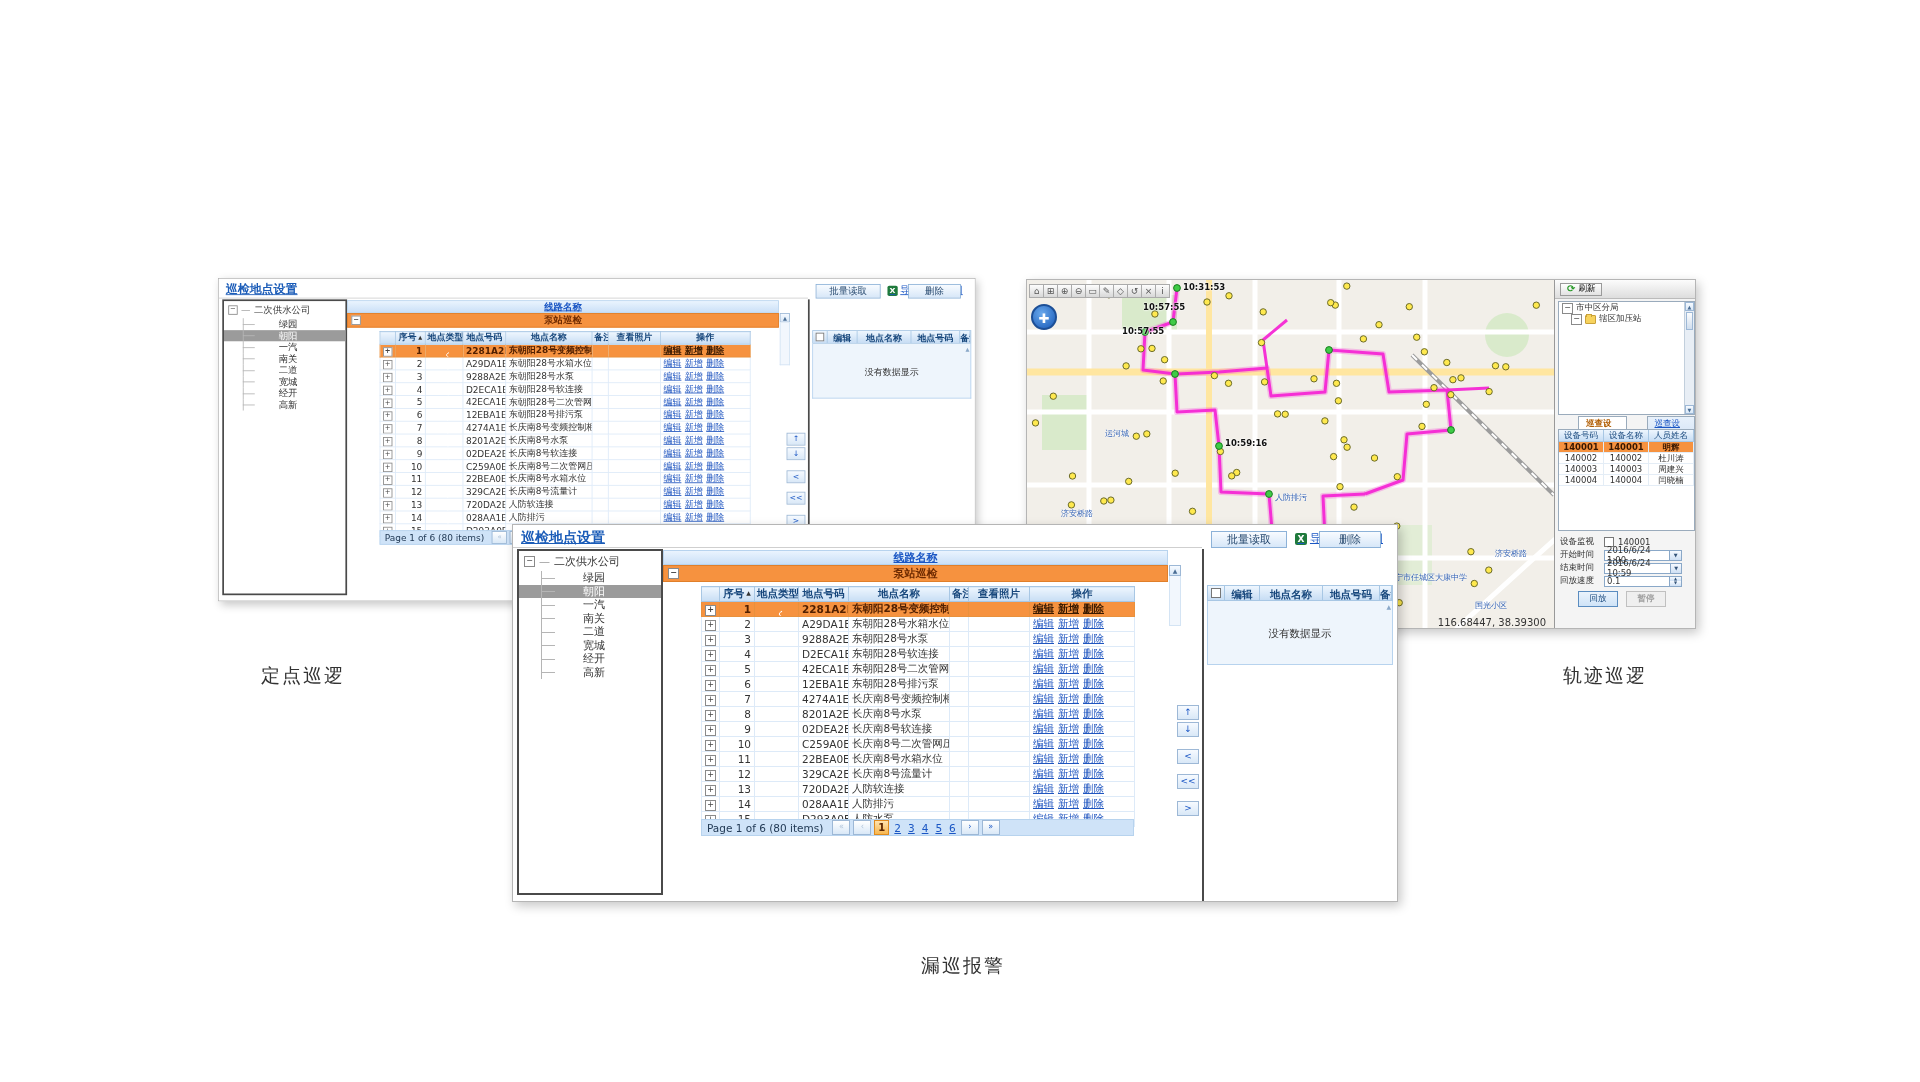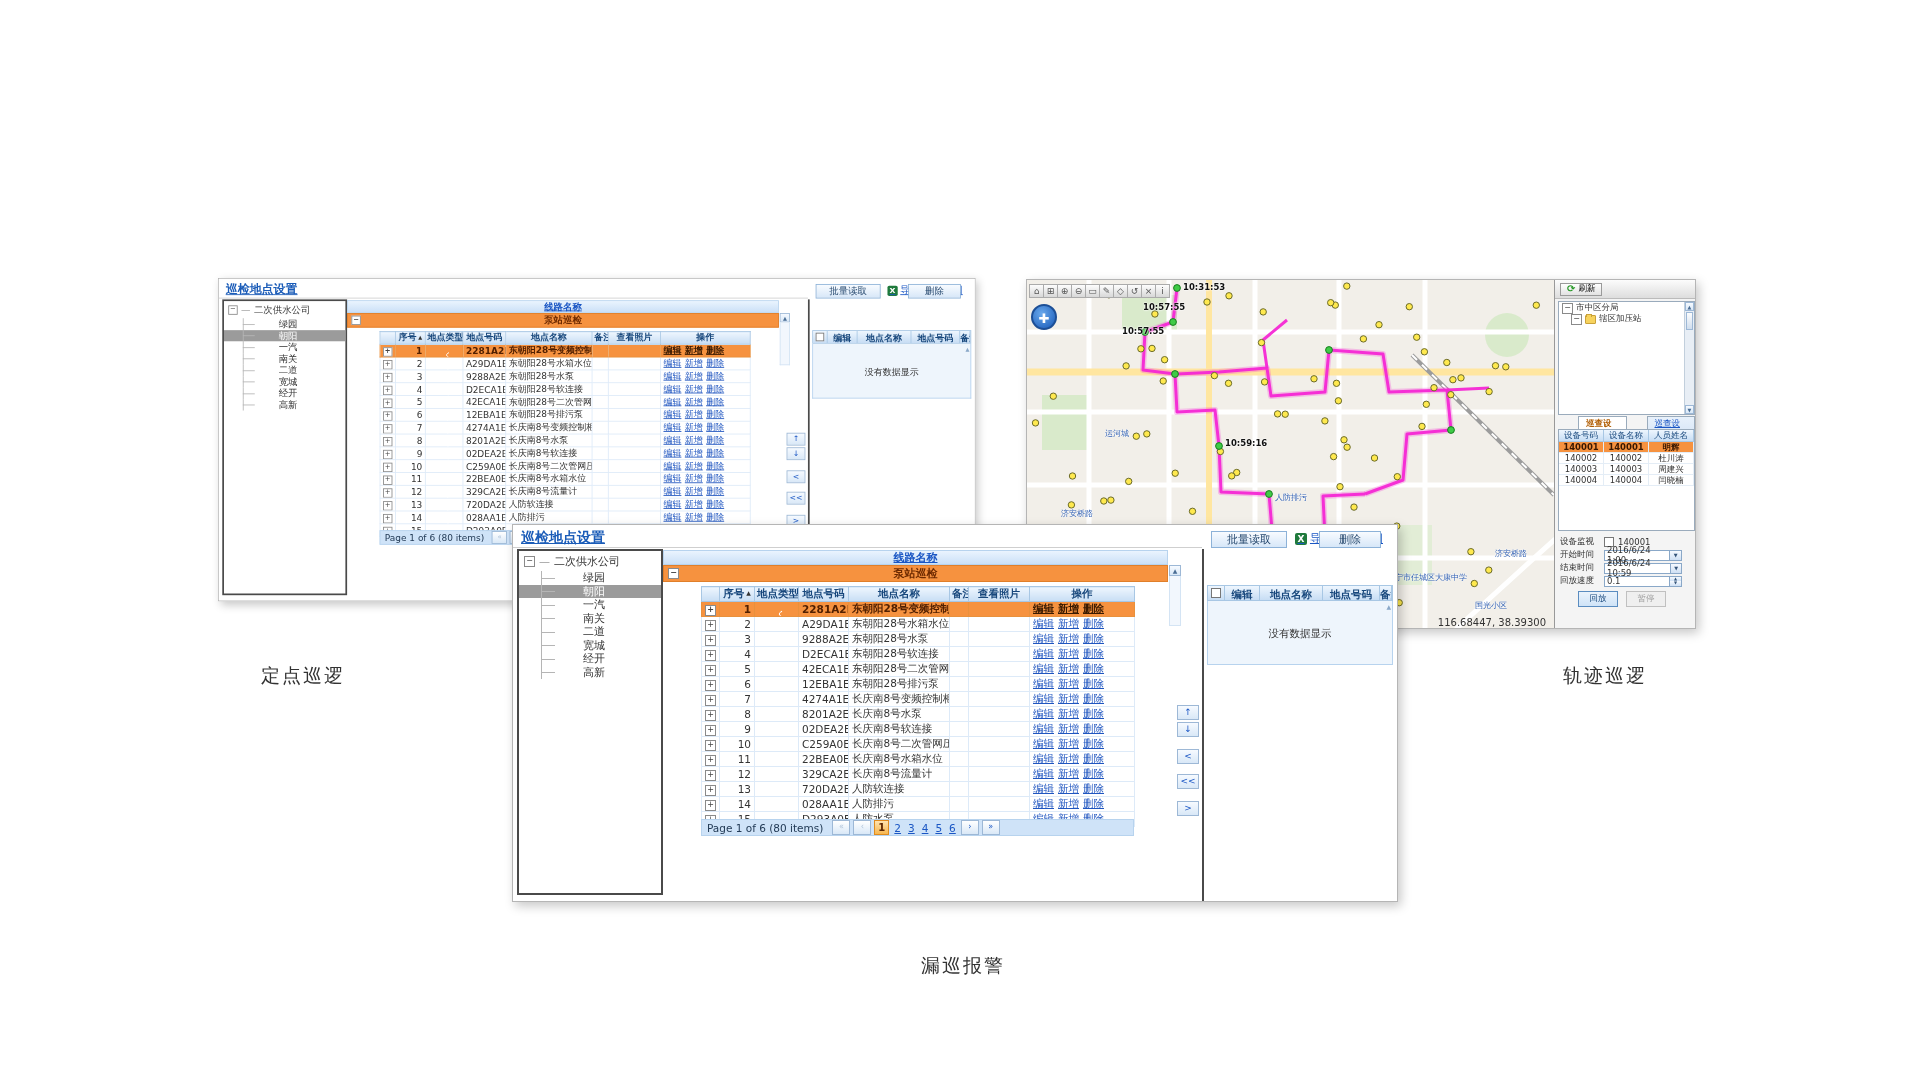--- a/index.html
+++ b/index.html
@@ -166,21 +166,21 @@
         width:78px;box-sizing:border-box;padding-left:2px;justify-content:space-between;}
   .drop{width:11px;height:9px;background:linear-gradient(#f6faff,#cfe0f4);border-left:1px solid #8aa8c8;
         font-size:5px;line-height:9px;text-align:center;color:#35557a;cursor:pointer;}
   .spin{display:flex;flex-direction:column;width:11px;border-left:1px solid #8aa8c8;}
   .spin span{height:4.5px;font-size:4px;line-height:4px;text-align:center;color:#35557a;
         background:linear-gradient(#f6faff,#cfe0f4);cursor:pointer;}
   .play-row{display:flex;gap:8px;margin-top:4px;padding-left:18px;}
   .play-btn{width:38px;height:14px;border:1px solid #5a8cc0;background:linear-gradient(#eaf3fc,#cfe3f7);
         color:#17477c;font-size:8.5px;text-align:center;line-height:13px;cursor:pointer;}
   .pause-btn{width:38px;height:14px;border:1px solid #c0c0c0;background:#efefef;color:#a0a0a0;
-        font-size:8.5px;text-align:center;line-height:13px;}
+        font-size:8.5px;text-align:center;line-height:13px;font-weight:bold;}
 
   .caption{position:absolute;font-size:19px;color:#333;letter-spacing:2px;}
   #cap-fixed{left:261px;top:663px;}
   #cap-track{left:1563px;top:663px;}
   #cap-missed{left:921px;top:953px;}
 </style>
 </head>
 <body>
 
 <section id="win-fixed" class="window">

